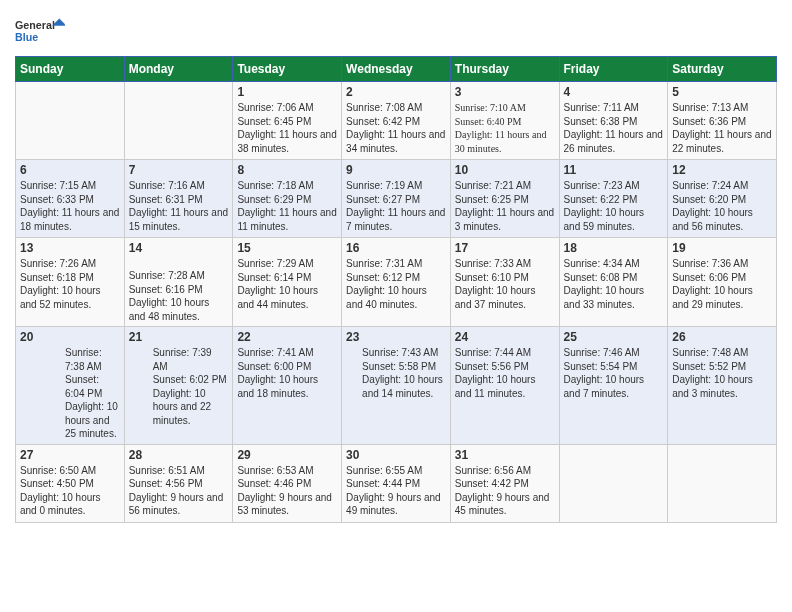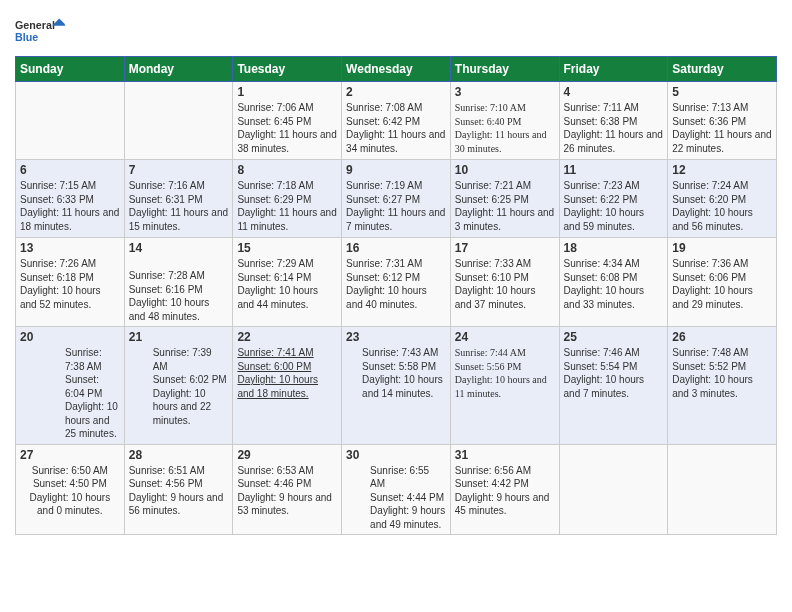--- a/index.html
+++ b/index.html
@@ -243,71 +243,71 @@
 Daylight: 10 hours and 25 minutes.</div>
           </td>
           <td>
             <span class="day-number">21</span>
             <div class="cell-content" style="white-space: pre-line; margin-left: 24px;">Sunrise: 7:39 AM
 Sunset: 6:02 PM
 Daylight: 10 hours and 22 minutes.</div>
           </td>
           <td>
             <span class="day-number">22</span>
-            <div class="cell-content" style="white-space: pre-line; text-decoration: underline;">Sunrise: 7:41 AM
+            <div class="cell-content" style="white-space: pre-line;">Sunrise: 7:41 AM
 Sunset: 6:00 PM
 Daylight: 10 hours and 18 minutes.</div>
           </td>
           <td>
             <span class="day-number">23</span>
             <div class="cell-content" style="white-space: pre-line; margin-left: 16px;">Sunrise: 7:43 AM
 Sunset: 5:58 PM
 Daylight: 10 hours and 14 minutes.</div>
           </td>
           <td>
             <span class="day-number">24</span>
-            <div class="cell-content" style="white-space: pre-line; font-family: Liberation Serif, serif;">Sunrise: 7:44 AM
+            <div class="cell-content" style="white-space: pre-line;">Sunrise: 7:44 AM
 Sunset: 5:56 PM
 Daylight: 10 hours and 11 minutes.</div>
           </td>
           <td>
             <span class="day-number">25</span>
             <div class="cell-content" style="white-space: pre-line;">Sunrise: 7:46 AM
 Sunset: 5:54 PM
 Daylight: 10 hours and 7 minutes.</div>
           </td>
           <td>
             <span class="day-number">26</span>
             <div class="cell-content" style="white-space: pre-line;">Sunrise: 7:48 AM
 Sunset: 5:52 PM
 Daylight: 10 hours and 3 minutes.</div>
           </td>
         </tr>
         <tr>
           <td>
             <span class="day-number">27</span>
-            <div class="cell-content" style="white-space: pre-line; text-align: center;">Sunrise: 6:50 AM
+            <div class="cell-content" style="white-space: pre-line;">Sunrise: 6:50 AM
 Sunset: 4:50 PM
 Daylight: 10 hours and 0 minutes.</div>
           </td>
           <td>
             <span class="day-number">28</span>
             <div class="cell-content" style="white-space: pre-line;">Sunrise: 6:51 AM
 Sunset: 4:56 PM
 Daylight: 9 hours and 56 minutes.</div>
           </td>
           <td>
             <span class="day-number">29</span>
             <div class="cell-content" style="white-space: pre-line;">Sunrise: 6:53 AM
 Sunset: 4:46 PM
 Daylight: 9 hours and 53 minutes.</div>
           </td>
           <td>
             <span class="day-number">30</span>
-            <div class="cell-content" style="white-space: pre-line; margin-left: 24px;">Sunrise: 6:55 AM
+            <div class="cell-content" style="white-space: pre-line;">Sunrise: 6:55 AM
 Sunset: 4:44 PM
 Daylight: 9 hours and 49 minutes.</div>
           </td>
           <td>
             <span class="day-number">31</span>
             <div class="cell-content" style="white-space: pre-line;">Sunrise: 6:56 AM
 Sunset: 4:42 PM
 Daylight: 9 hours and 45 minutes.</div>
           </td>
           <td></td>

